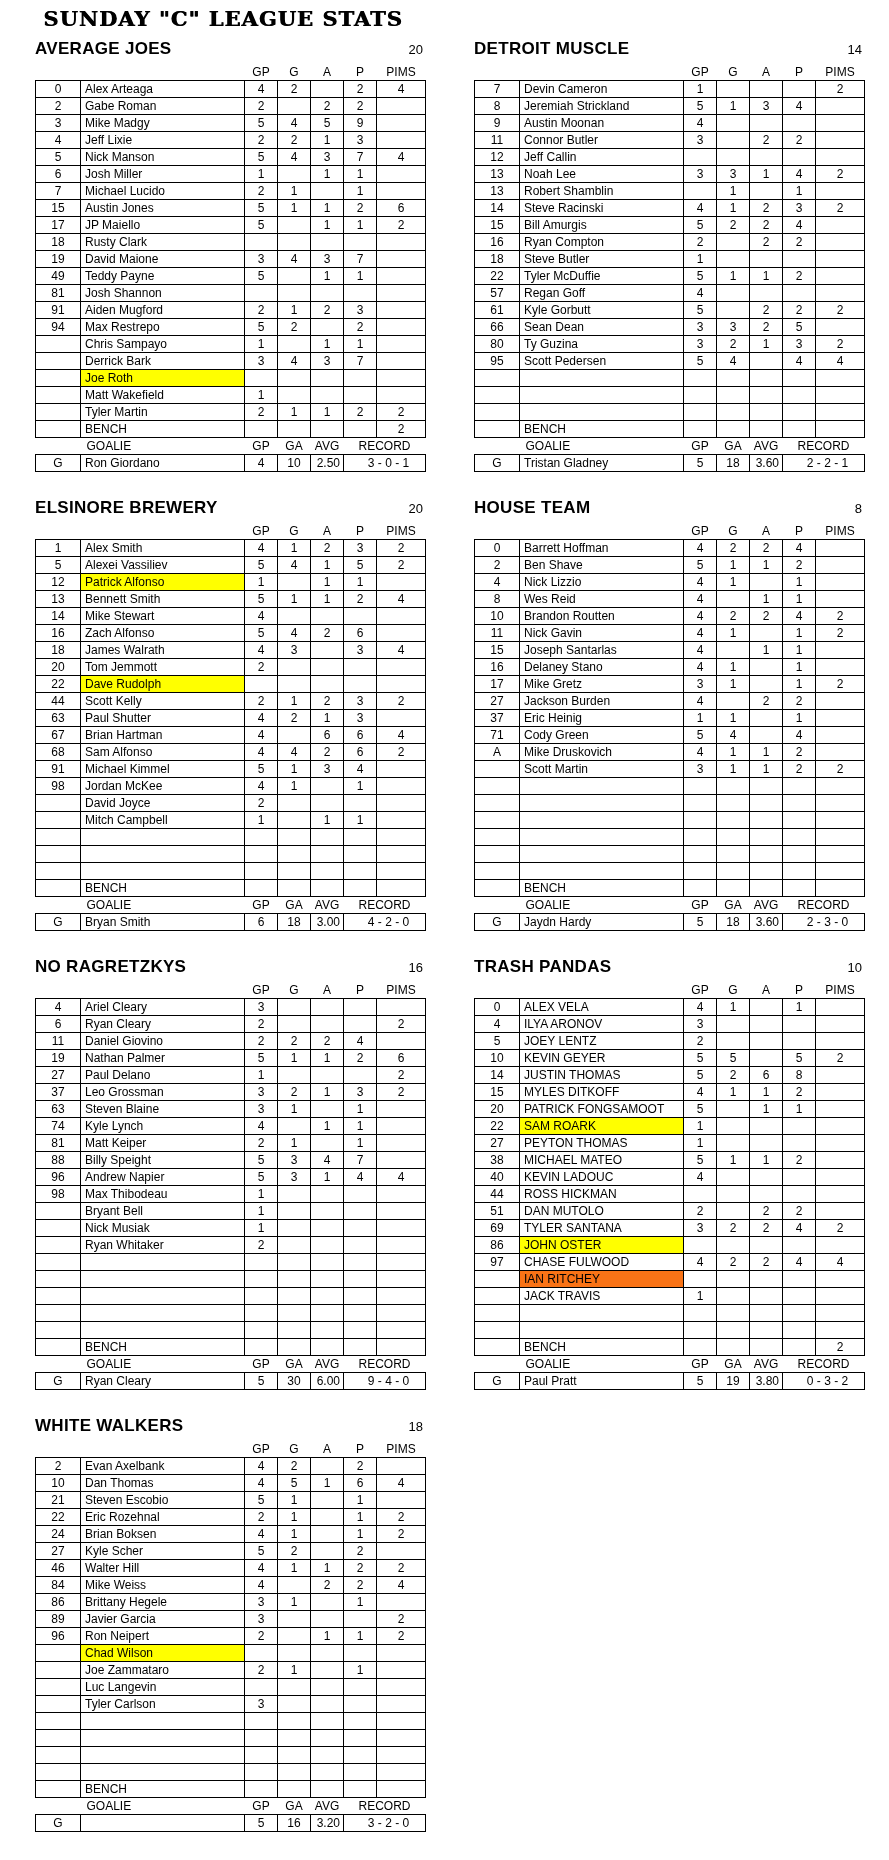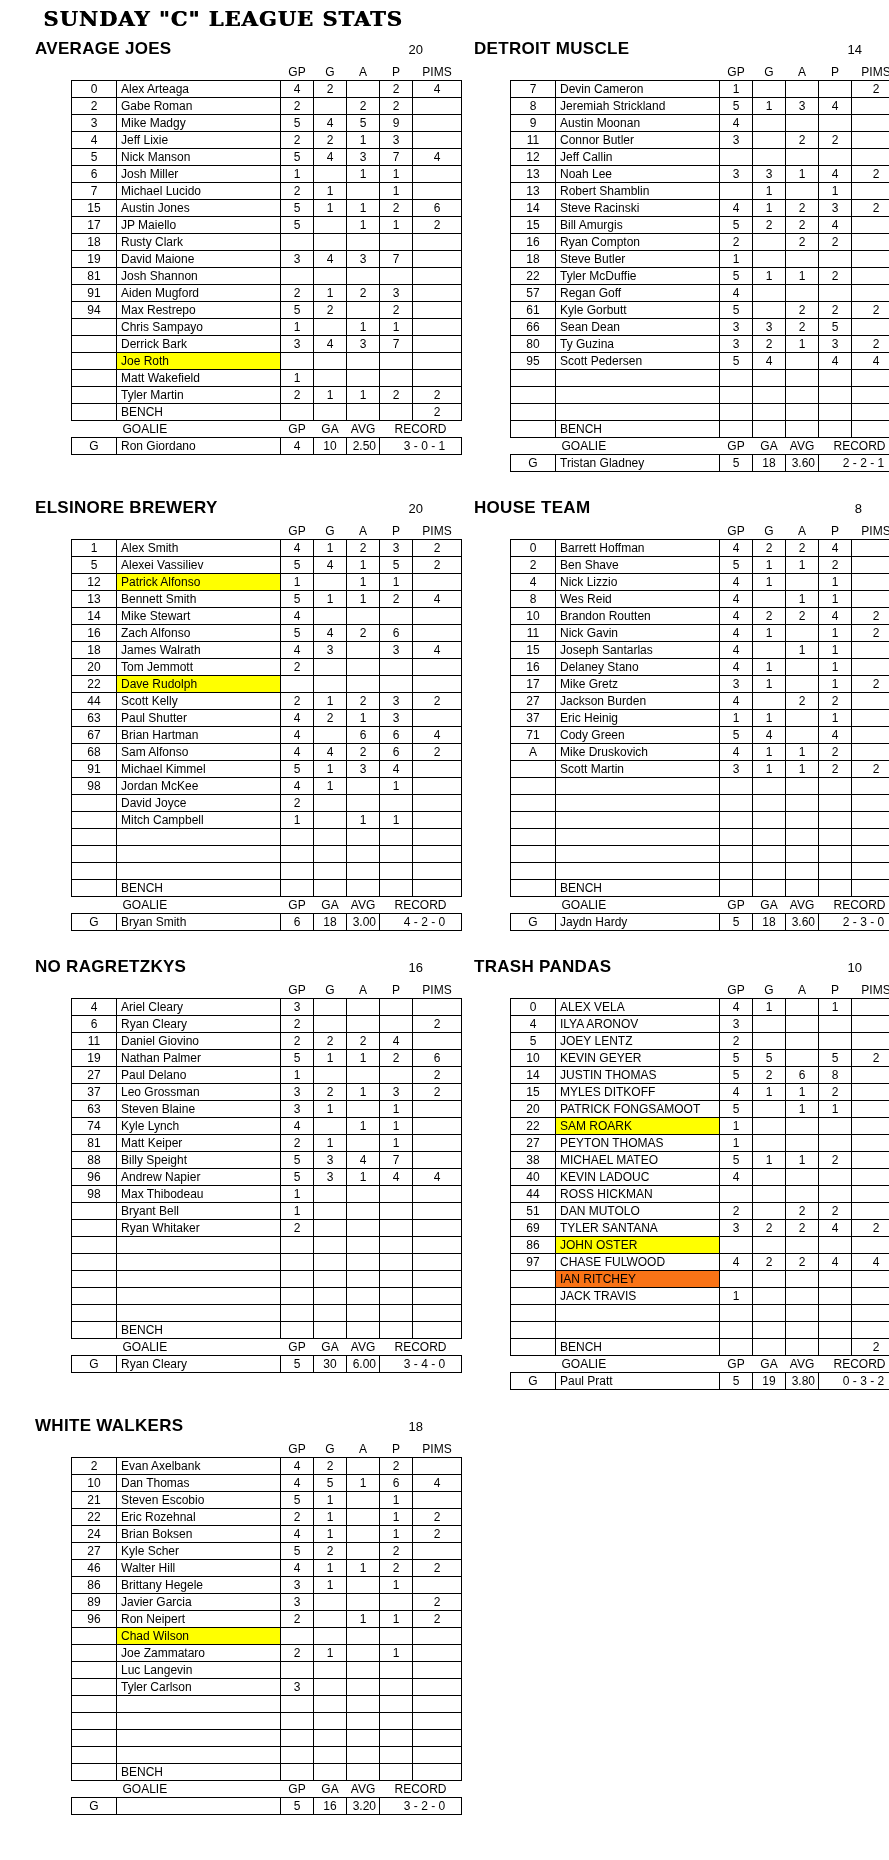--- a/index.html
+++ b/index.html
@@ -5,21 +5,21 @@
   html,body{margin:0;padding:0;background:#fff;}
   body{width:889px;height:1860px;font-family:"Liberation Sans",sans-serif;color:#000;overflow:hidden;}
   .sheet{padding-top:6px;}
   .title{font-family:"DejaVu Serif",serif;font-weight:bold;font-size:21px;letter-spacing:1px;
          width:390px;margin:0 0 8px 28px;text-align:center;white-space:nowrap;
          text-shadow:0.6px 0 #000;}
   .grid{display:grid;grid-template-columns:390px 390px;column-gap:49px;row-gap:26px;margin-left:35px;}
   .team-header{display:flex;justify-content:space-between;align-items:baseline;height:24px;margin-bottom:1px;}
   .team-name{font-size:17px;font-weight:bold;letter-spacing:0.3px;}
   .team-points{font-size:13px;padding-right:2px;}
-  table.stats{border-collapse:collapse;table-layout:fixed;width:390px;margin-left:36px;}
+  table.stats{border-collapse:collapse;table-layout:fixed;width:390px;}
   col.w-num{width:45px;} col.w-name{width:164px;} col.w-s{width:33px;} col.w-pims{width:49px;}
   td{height:16px;line-height:16px;font-size:12px;padding:0;overflow:hidden;white-space:nowrap;}
   tr.b td{border:1px solid #000;}
   tr.col-hdr td,tr.goalie-hdr td{border:none;}
   tr.col-hdr td{height:15px;text-align:center;}
   td.c{text-align:center;}
   td.name{text-align:left;padding-left:4px;}
   tr.goalie-hdr td{text-align:center;}
   tr.goalie-hdr td.name{text-align:left;padding-left:6px;}
   td.avg{text-align:right;padding-right:3px;}
@@ -149,20 +149,29 @@
             <tr class="b">
               <td class="c">19</td>
               <td class="name">David Maione</td>
               <td class="c">3</td>
               <td class="c">4</td>
               <td class="c">3</td>
               <td class="c">7</td>
               <td class="c"></td>
             </tr>
             <tr class="b">
+              <td class="c">49</td>
+              <td class="name">Teddy Payne</td>
+              <td class="c">5</td>
+              <td class="c"></td>
+              <td class="c">1</td>
+              <td class="c">1</td>
+              <td class="c"></td>
+            </tr>
+            <tr class="b">
               <td class="c">81</td>
               <td class="name">Josh Shannon</td>
               <td class="c"></td>
               <td class="c"></td>
               <td class="c"></td>
               <td class="c"></td>
               <td class="c"></td>
             </tr>
             <tr class="b">
               <td class="c">91</td>
@@ -1087,20 +1096,29 @@
               <td class="c"></td>
               <td class="name">Bryant Bell</td>
               <td class="c">1</td>
               <td class="c"></td>
               <td class="c"></td>
               <td class="c"></td>
               <td class="c"></td>
             </tr>
             <tr class="b">
               <td class="c"></td>
+              <td class="name">Nick Musiak</td>
+              <td class="c">1</td>
+              <td class="c"></td>
+              <td class="c"></td>
+              <td class="c"></td>
+              <td class="c"></td>
+            </tr>
+            <tr class="b">
+              <td class="c"></td>
               <td class="name">Ryan Whitaker</td>
               <td class="c">2</td>
               <td class="c"></td>
               <td class="c"></td>
               <td class="c"></td>
               <td class="c"></td>
             </tr>
             <tr class="b">
               <td class="c"></td>
               <td class="name"></td>
@@ -1162,21 +1180,21 @@
               <td>GA</td>
               <td>AVG</td>
               <td colspan="2">RECORD</td>
             </tr>
             <tr class="b">
               <td class="c">G</td>
               <td class="name">Ryan Cleary</td>
               <td class="c">5</td>
               <td class="c">30</td>
               <td class="avg">6.00</td>
-              <td class="record" colspan="2">3 - 4 - 0</td>
+              <td class="record" colspan="2">9 - 4 - 0</td>
             </tr>
           </tbody>
         </table>
       </section>
       <section class="team">
         <div class="team-header">
           <span class="team-name">TRASH PANDAS</span>
           <span class="team-points">10</span>
         </div>
         <table class="stats">
@@ -1487,20 +1505,29 @@
             <tr class="b">
               <td class="c">46</td>
               <td class="name">Walter Hill</td>
               <td class="c">4</td>
               <td class="c">1</td>
               <td class="c">1</td>
               <td class="c">2</td>
               <td class="c">2</td>
             </tr>
             <tr class="b">
+              <td class="c">84</td>
+              <td class="name">Mike Weiss</td>
+              <td class="c">4</td>
+              <td class="c"></td>
+              <td class="c">2</td>
+              <td class="c">2</td>
+              <td class="c">4</td>
+            </tr>
+            <tr class="b">
               <td class="c">86</td>
               <td class="name">Brittany Hegele</td>
               <td class="c">3</td>
               <td class="c">1</td>
               <td class="c"></td>
               <td class="c">1</td>
               <td class="c"></td>
             </tr>
             <tr class="b">
               <td class="c">89</td>

